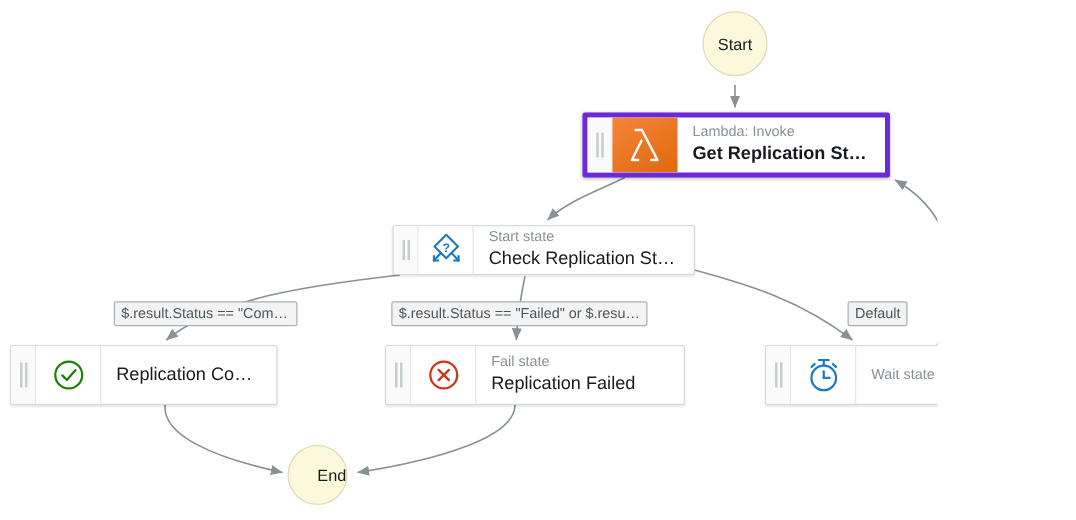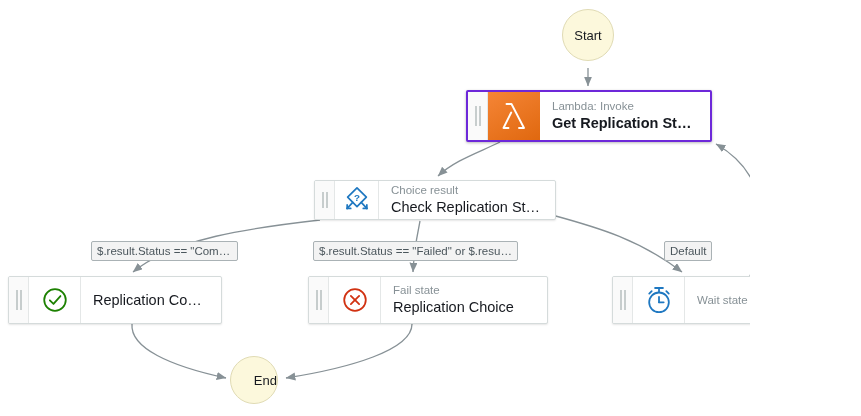--- a/index.html
+++ b/index.html
@@ -42,21 +42,21 @@
     background: #ffffff;
     border: 1px solid #d5dbdb;
     border-radius: 2px;
     display: flex;
     align-items: stretch;
     box-shadow: 0 1px 2px rgba(0,0,0,0.10);
     z-index: 4;
     overflow: hidden;
   }
   .node.selected {
-    border: 2px solid #6d28d9;
+    border: 4px solid #6d28d9;
     box-shadow: 0 1px 3px rgba(0,0,0,0.28);
   }
   .grip {
     width: 20px;
     flex: 0 0 20px;
     background: #fafafa;
     border-right: 1px solid #e4e7e7;
     display: flex;
     align-items: center;
     justify-content: center;
@@ -185,28 +185,28 @@
         <path d="M11.5 18.5 L5.5 25"></path>
           <path d="M5.5 25 L5.5 21.2"></path>
           <path d="M5.5 25 L9.3 25"></path>
         <path d="M20.5 18.5 L26.5 25"></path>
           <path d="M26.5 25 L26.5 21.2"></path>
           <path d="M26.5 25 L22.7 25"></path>
         <text x="16" y="17.5" font-size="10.5" fill="#1f78c1" stroke="none" text-anchor="middle" font-family="Liberation Sans, sans-serif" font-weight="bold">?</text>
       </svg>
     </div>
     <div class="labels">
-      <div class="kind">Choice result</div>
+      <div class="kind">Start state</div>
       <div class="title">Check Replication Status</div>
     </div>
   </div>
 
   <div class="edge-label" style="left:91px; top:241px; width:147px;">$.result.Status == "Complete"</div>
   <div class="edge-label" style="left:313px; top:241px; width:205px;">$.result.Status == "Failed" or $.result.Sta…</div>
-  <div class="edge-label" style="left:664px; top:241px;">Default</div>
+  <div class="edge-label" style="left:678px; top:241px;">Default</div>
 
   <div class="node" style="left:8px; top:276px; width:214px; height:48px;">
     <div class="grip">
         <i></i>
         <i></i>
       </div>
     <div class="iconcell">
       <svg width="30" height="30" viewBox="0 0 32 32" fill="none" stroke="#1d8102" stroke-width="1.9" stroke-linecap="round" stroke-linejoin="round">
         <circle cx="16" cy="16" r="11.5"></circle>
         <path d="M10.5 16.3 L14.4 20.2 L21.8 11.8"></path>
@@ -224,21 +224,21 @@
       </div>
     <div class="iconcell">
       <svg width="30" height="30" viewBox="0 0 32 32" fill="none" stroke="#d13212" stroke-width="1.9" stroke-linecap="round" stroke-linejoin="round">
         <circle cx="16" cy="16" r="11.5"></circle>
         <path d="M11.6 11.6 L20.4 20.4"></path>
         <path d="M20.4 11.6 L11.6 20.4"></path>
       </svg>
     </div>
     <div class="labels">
       <div class="kind">Fail state</div>
-      <div class="title">Replication Choice</div>
+      <div class="title">Replication Failed</div>
     </div>
   </div>
 
   <div class="node" style="left:612px; top:276px; width:233px; height:48px;">
     <div class="grip">
         <i></i>
         <i></i>
       </div>
     <div class="iconcell">
       <svg width="30" height="32" viewBox="0 0 32 34" fill="none" stroke="#1f78c1" stroke-width="1.9" stroke-linecap="round" stroke-linejoin="round">

